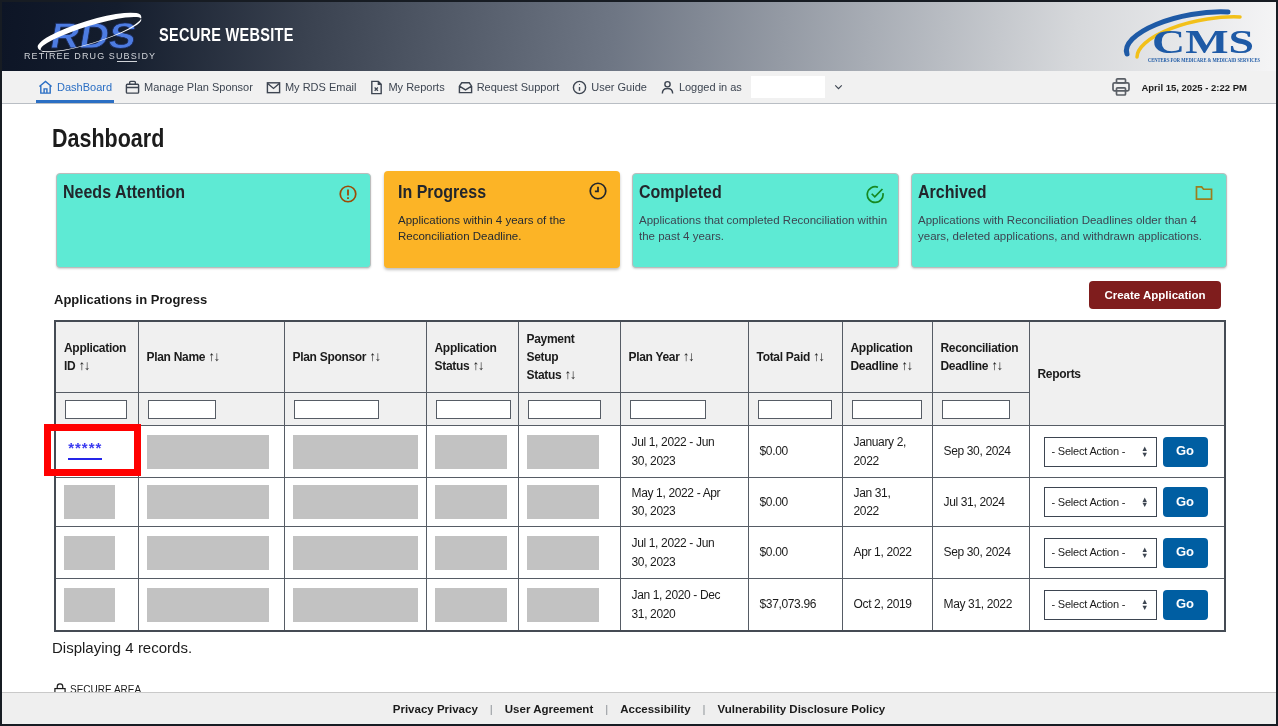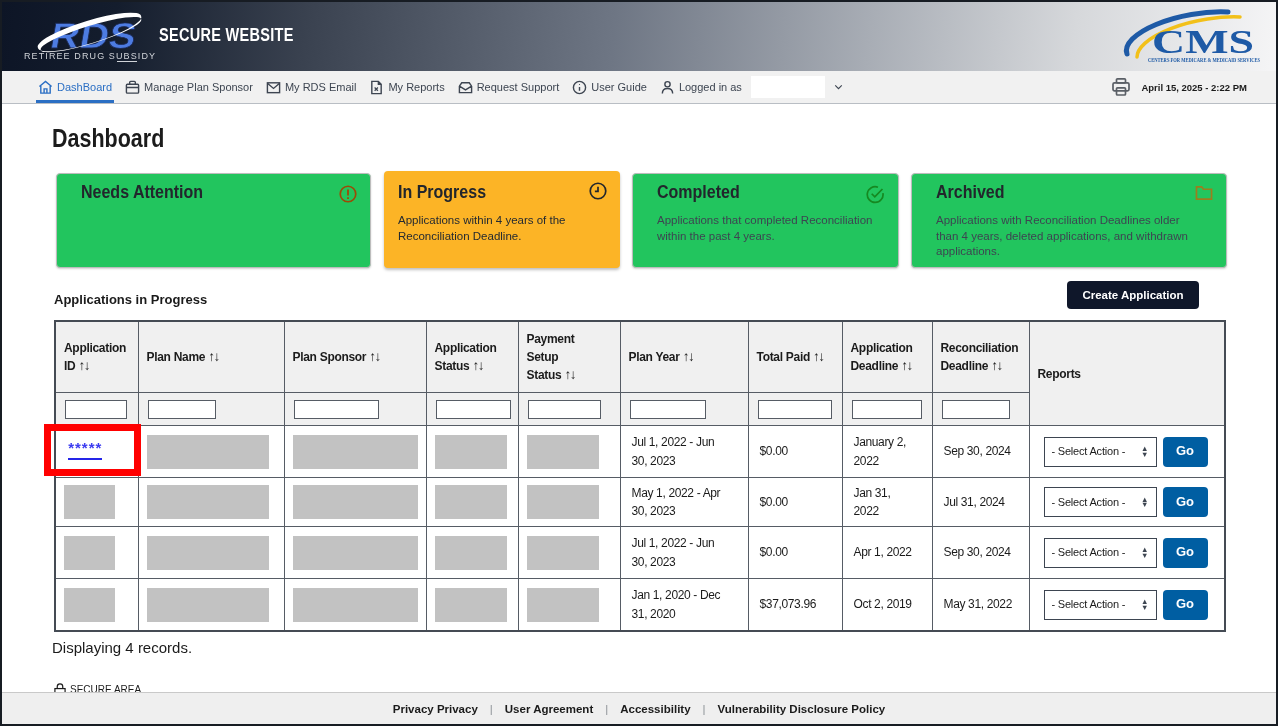--- a/index.html
+++ b/index.html
@@ -32,36 +32,36 @@
 .nav-it svg { display:block; }
 .nav-active { color:#2b6fc4; position:relative; height:32px; display:flex; align-items:center; gap:4px; margin-right:13px;}
 .nav-active::after { content:""; position:absolute; left:-2px; right:-2px; bottom:0; height:3px; background:#2b6fc4; }
 .userbox { width:74px; height:22px; background:#fff; margin-left:5px; }
 .chev { margin-left:5px; }
 .nav-right { position:absolute; right:29px; top:0; height:32px; display:flex; align-items:center; gap:10px; }
 .nav-date { font-size:9.5px; font-weight:bold; color:#1b1b1b; }
 
 h1 { position:absolute; left:50px; top:123px; font-size:21.5px; color:#1b1b1b; transform:scale(1,1.17); transform-origin:left top;}
 .card {
-  position:absolute; background:#22c55e;
+  position:absolute; background:#5eead4;
   border:1px solid #bcbcbc; border-radius:4px; box-shadow:0 1px 2px rgba(0,0,0,0.18);
-  padding:9px 24px; top:171px; height:95px;
+  padding:9px 6px; top:171px; height:95px;
 }
 .card h2 { font-size:16px; color:#22262c; transform:scale(1,1.1); transform-origin:left top;}
 .card p { font-size:11.5px; color:#3d4551; line-height:15.5px; margin-top:12px; }
 .card .cicon { position:absolute; top:11px; right:13px; }
 .card1 { left:54px; width:315px; }
 .card2 { left:382px; width:236px; top:169px; height:97px; background:#fcb426; border:none; box-shadow:0 2px 3px rgba(0,0,0,0.25); padding:12px 14px;}
 .card2 p { color:#242a31; margin-top:12px; }
 .card3 { left:630px; width:267px; }
 .card4 { left:909px; width:316px; }
 .aip { position:absolute; left:52px; top:290px; font-size:13px; font-weight:bold; color:#1b1b1b; }
 .createbtn {
-  position:absolute; left:1065px; top:279px; width:132px; height:28px;
-  background:#0f172a; color:#fff; font-size:11.5px; font-weight:bold;
+  position:absolute; left:1087px; top:279px; width:132px; height:28px;
+  background:#7f1d1d; color:#fff; font-size:11.5px; font-weight:bold;
   border-radius:4px; display:flex; align-items:center; justify-content:center;
 }
 
 table { position:absolute; left:52px; top:318px; border-collapse:collapse; table-layout:fixed; width:1170px; }
 table, th, td { border:1px solid #565c65; }
 table { border:2px solid #454b54; }
 th .ar{font-size:13.5px;letter-spacing:-1.5px;}
 th { background:#f0f0f0; font-size:12px; letter-spacing:-0.3px; color:#1b1b1b; text-align:left; vertical-align:middle; padding:8px 8px; font-weight:bold; line-height:18px; }
 tr.r2 td { padding-top:5px; padding-bottom:5px; }
 td { font-size:12px; letter-spacing:-0.35px; color:#1b1b1b; padding:7px 11px; vertical-align:middle; line-height:18.5px; }

